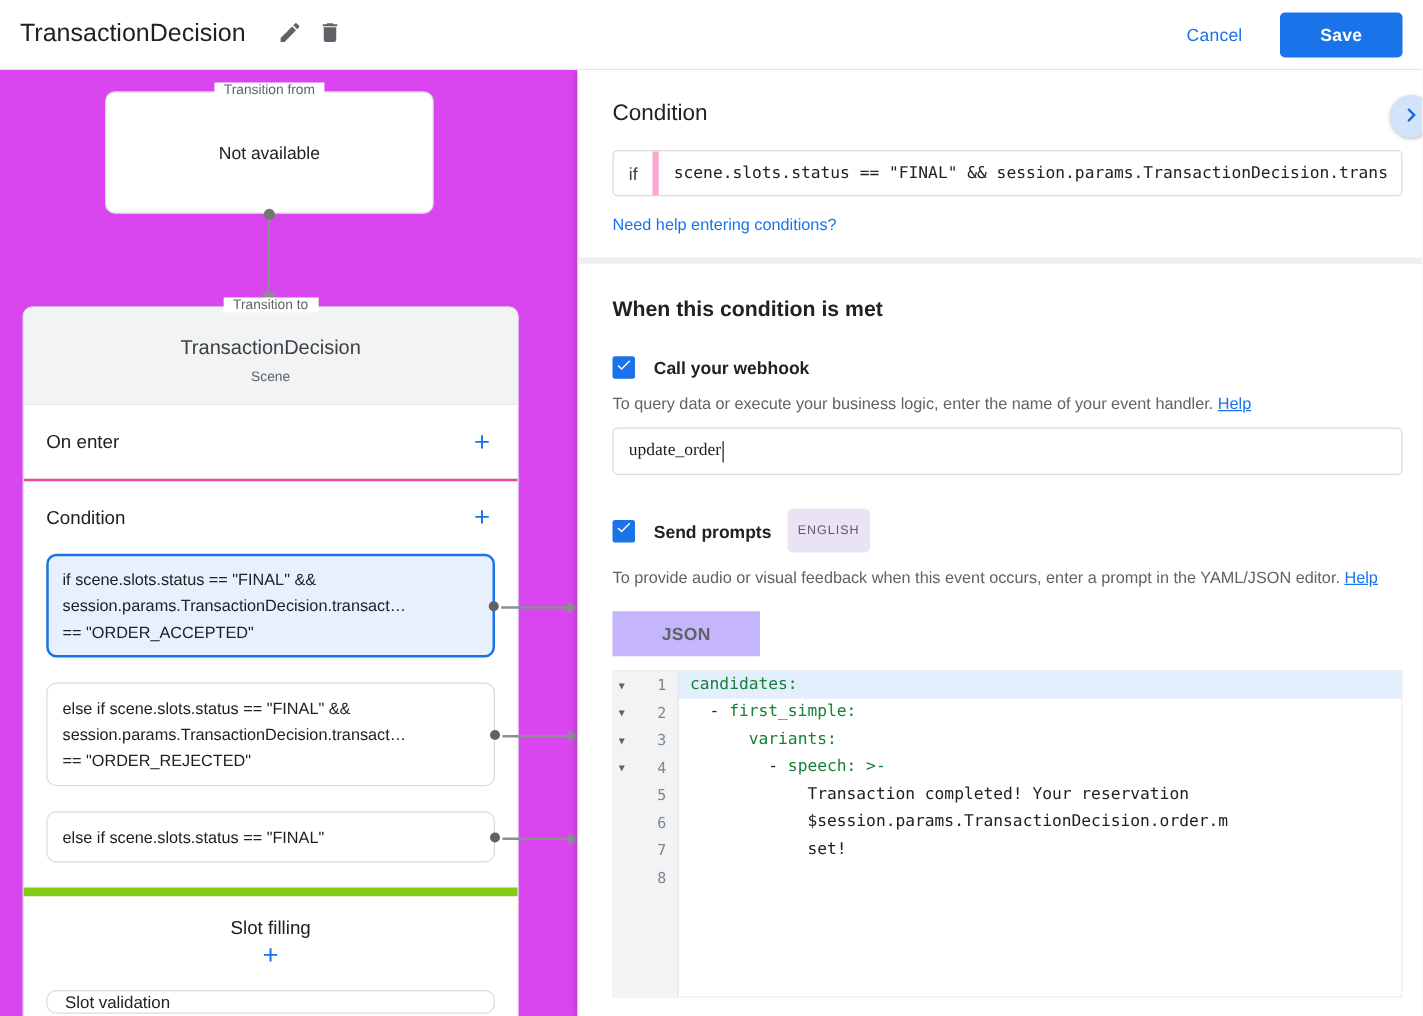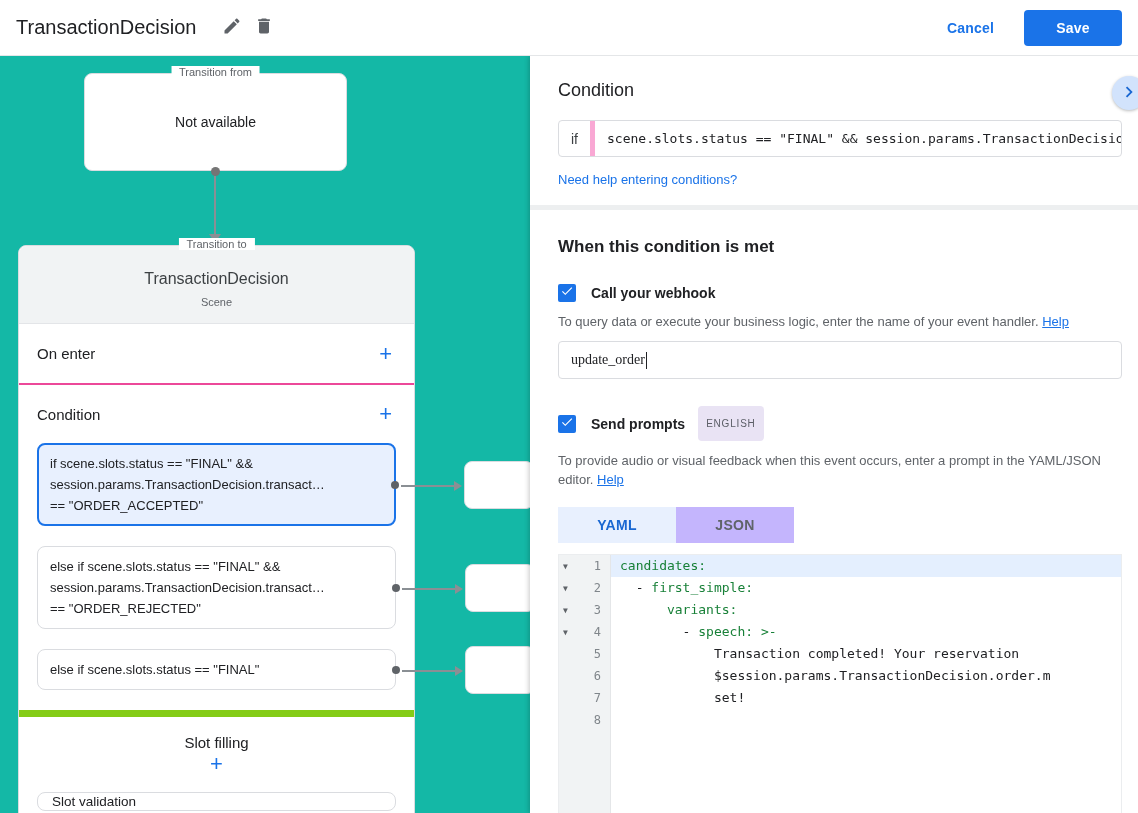--- a/index.html
+++ b/index.html
@@ -5,29 +5,29 @@
   * { margin:0; padding:0; box-sizing:border-box; }
   html,body { width:1138px; height:813px; overflow:hidden; background:#fff;
     font-family:"Liberation Sans", sans-serif; color:#202124; }
 
   
   .topbar { height:56px; display:flex; align-items:center; padding:0 16px;
     border-bottom:1px solid #e4e6e8; background:#fff; position:relative; z-index:5; }
   .topbar h1 { font-size:20px; font-weight:400; color:#202124; margin-right:20px; }
   .icon-btn { background:none; border:none; padding:6px; cursor:pointer; display:flex; align-items:center; }
   .topbar .spacer { flex:1; }
-  .cancel-btn { background:none; border:none; color:#1a73e8; font-size:14px; font-weight:700;
+  .cancel-btn { background:none; border:none; color:#1a73e8; font-size:14px; font-weight:400;
     font-family:inherit; margin-right:30px; cursor:pointer; letter-spacing:.2px; }
   .save-btn { background:#1a73e8; color:#fff; border:none; border-radius:4px; width:98px; height:36px;
     font-size:14px; font-weight:700; font-family:inherit; cursor:pointer; letter-spacing:.2px; }
 
   .main { display:flex; height:757px; }
 
   
-  .canvas { width:530px; position:relative; overflow:hidden; background:#14b8a6; flex:none; }
+  .canvas { width:462px; position:relative; overflow:hidden; background:#d946ef; flex:none; }
 
   .node-label { position:absolute; top:-8px; left:50%; transform:translateX(-50%);
     background:#fff; padding:0 8px; font-size:11px; color:#5f6368; white-space:nowrap; }
 
   .tfrom-box { position:absolute; left:84px; top:17px; width:263px; height:98px;
     border:1px solid #dadce0; border-radius:8px; background:#fff;
     display:flex; align-items:center; justify-content:center; }
   .tfrom-value { font-size:14px; color:#202124; }
 
   .v-dot { position:absolute; left:211px; top:111px; width:9px; height:9px; border-radius:50%; background:#757575; }
@@ -255,21 +255,20 @@
         </span>
         <span class="check-label">Send prompts</span>
         <span class="lang-badge">ENGLISH</span>
       </div>
       <div class="desc">
         <span>To provide audio or visual feedback when this event occurs, enter a prompt in the YAML/JSON editor.</span>
         <a>Help</a>
       </div>
 
       <div class="tabs">
-        <div class="tab active">YAML</div>
         <div class="tab">JSON</div>
       </div>
     </div>
 
     <div class="editor">
       <div class="gutter">
         <div class="g-row">
             <span class="fold">▼</span>
             <span class="lnum">1</span>
           </div>

